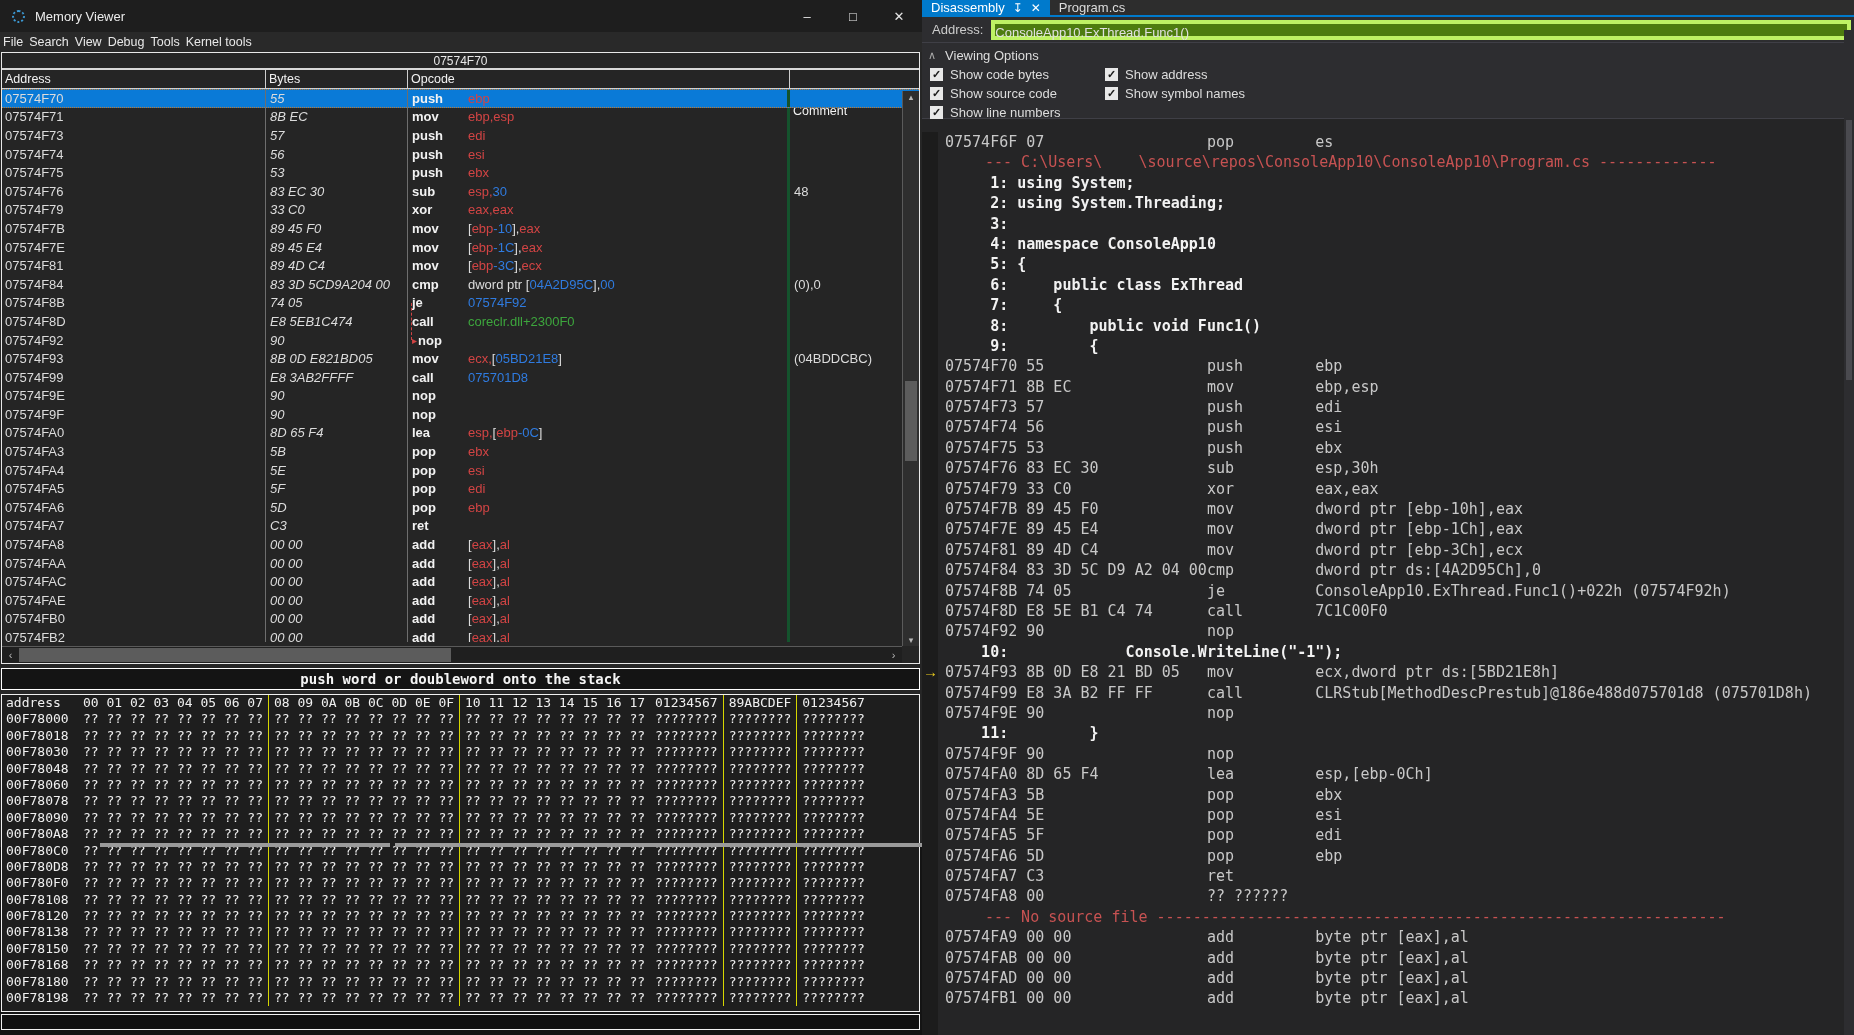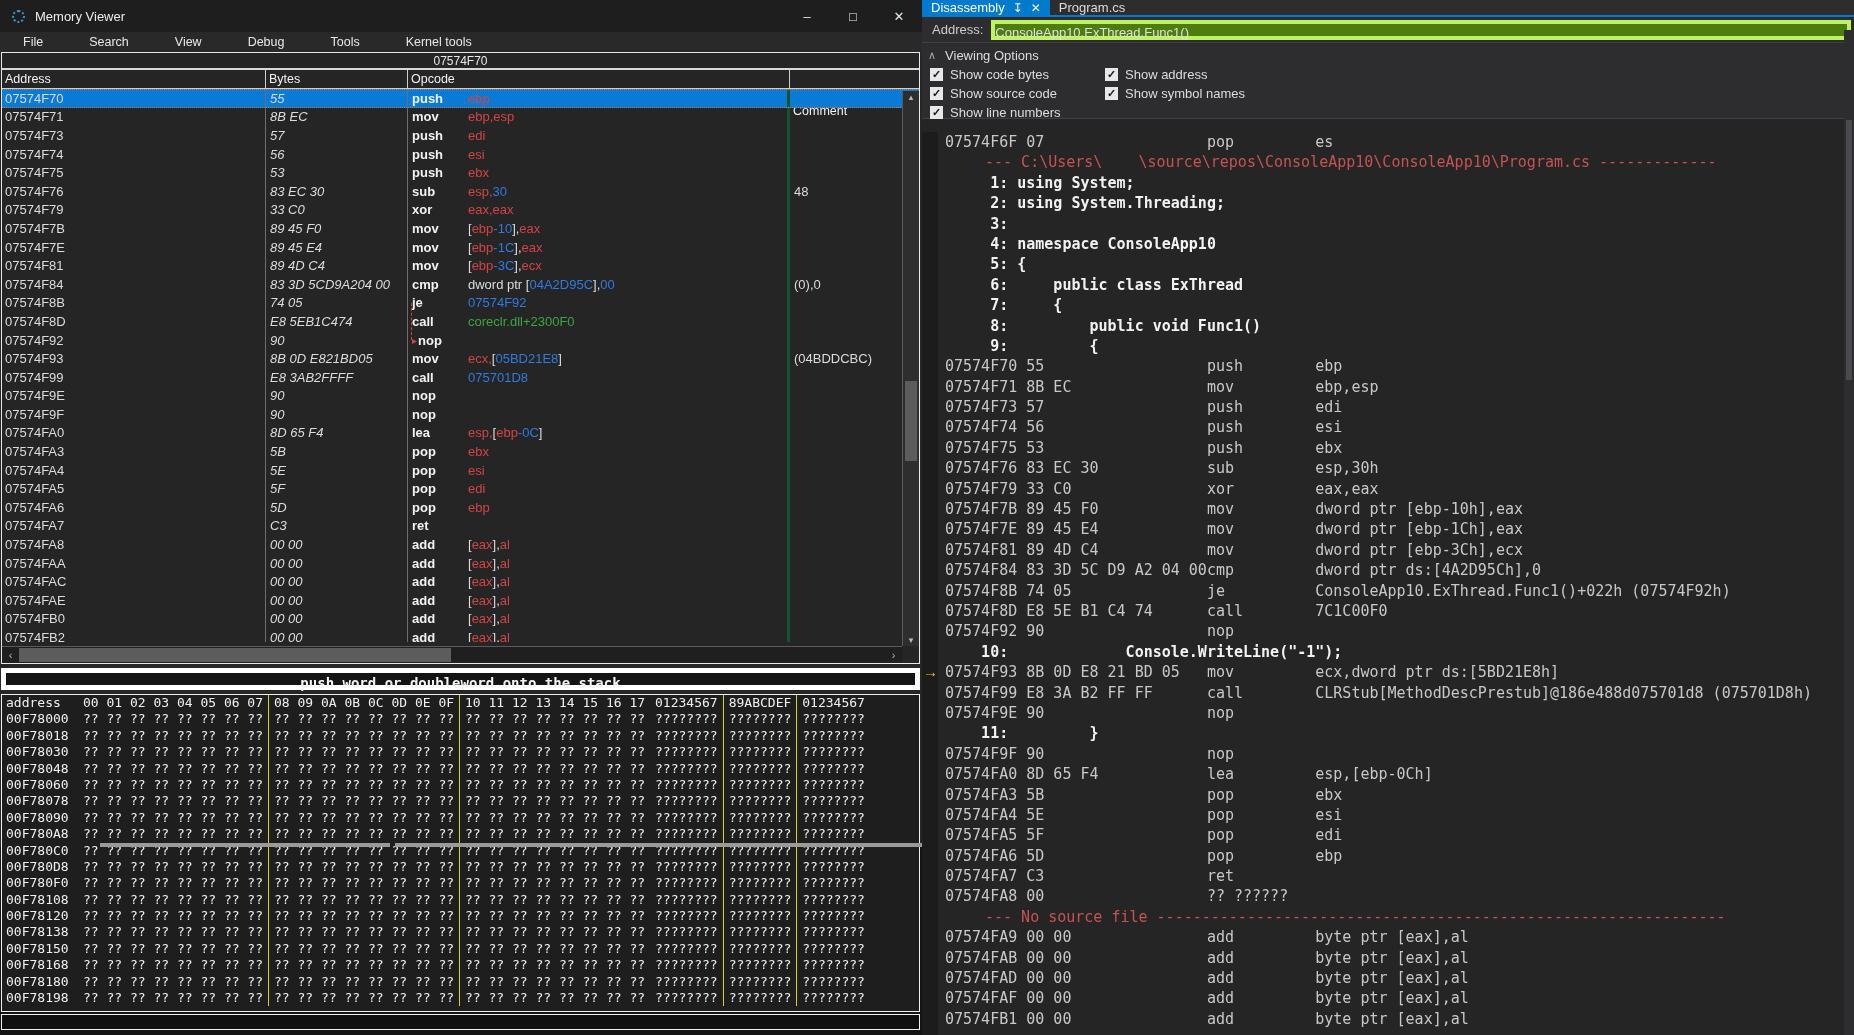--- a/index.html
+++ b/index.html
@@ -7,21 +7,21 @@
   body { position:relative; font-family:"Liberation Sans", sans-serif; }
 
   
   .lwin { position:absolute; left:0; top:0; width:922px; height:847px; background:#262626; }
   .titlebar { height:32px; background:#1E1E1E; display:flex; align-items:center; }
   .appicon { width:13px; height:13px; border:2px dotted var(--icon-blue); border-radius:50%; margin:0 10px 0 12px; }
   .wtitle { color:#ECECEC; font-size:13px; }
   .winbtns { margin-left:auto; display:flex; height:32px; }
   .wbtn { width:46px; height:32px; color:#E6E6E6; display:flex; align-items:center; justify-content:center; font-size:13px; }
   .menubar { height:20px; background:#292929; display:flex; align-items:center; }
-  .mitem { padding:0 23px; color:#E8E8E8; font-size:12.5px; }
+  .mitem { padding:0 3px; color:#E8E8E8; font-size:12.5px; }
 
   .dtable { position:absolute; left:1px; top:52px; width:919px; height:612px; border:1px solid #E8E8E8; background:#252525; }
   .dband { height:17px; line-height:17px; text-align:center; color:#E8E8E8; font-size:12px; border-bottom:2px solid #D8D8D8; }
   .dhdr { height:19px; display:flex; color:#F2F2F2; font-size:12.5px; line-height:19px; border-bottom:1px solid #CFCFCF; }
   .hc { border-right:1px solid #CFCFCF; padding-left:3px; }
   .drows { position:relative; height:553px; overflow:hidden; }
   .drow { height:18.6px; display:flex; align-items:center; font-size:13px; color:#DCDCDC; }
   .ca { width:264px; padding-left:3px; border-right:1px solid #6E6E6E; align-self:stretch; display:flex; align-items:center; }
   .cb { width:142px; padding-left:4px; border-right:1px solid #6E6E6E; align-self:stretch; display:flex; align-items:center;font-style:italic; }
   .co { width:382px; padding-left:4px; border-right:3px solid #14532d; align-self:stretch; display:flex; align-items:center; position:relative; }
@@ -33,21 +33,21 @@
   .jline { position:absolute; width:0; border-left:1px dashed var(--asm-red); left:409px; }
   .jarrow { color:var(--asm-red); font-size:10px; margin-right:1px; }
 
   .vscroll { position:absolute; right:0; top:38px; bottom:17px; width:17px; background:#2E2E2E; border-left:1px solid #5A5A5A; }
   .vthumb { position:absolute; left:2px; right:2px; top:290px; height:80px; background:#5C5C5C; }
   .sarrow { color:#B8B8B8; font-size:9px; width:100%; text-align:center; position:absolute; }
   .hscroll { position:absolute; left:0; right:17px; bottom:0; height:17px; background:#1F1F1F; border-top:1px solid #5A5A5A; display:flex; align-items:stretch; }
   .harrow { width:17px; color:#B8B8B8; font-size:11px; display:flex; align-items:center; justify-content:center; }
   .hthumb { width:432px; background:#5C5C5C; margin:1px 0; }
 
-  .statusbar { position:absolute; left:1px; top:668px; width:919px; height:22px; border:5px solid #ffffff; background:#141414; color:#F4F4F4; font:bold 14px "DejaVu Sans Mono", monospace; text-align:center; line-height:20px; }
+  .statusbar { position:absolute; left:1px; top:668px; width:919px; height:22px; border:1px solid #ffffff; background:#141414; color:#F4F4F4; font:bold 14px "DejaVu Sans Mono", monospace; text-align:center; line-height:20px; }
 
   .hexpane { position:absolute; left:1px; top:694px; width:919px; height:318px; border:1px solid #F0F0F0; background:#1E1E1E; color:#F0F0F0; font:13px "DejaVu Sans Mono", monospace; overflow:hidden; }
   .hexline { height:16.4px; line-height:16.4px; display:flex; white-space:pre; }
   .hxa { width:76px; padding-left:4px; }
   .hg { padding:0 5px; }
   .ys { border-left:1px solid var(--hex-yellow); }
   .protect { height:16.4px; line-height:16.4px; padding-left:4px; white-space:pre; }
 
   .botbar { position:absolute; left:1px; top:1014px; width:919px; height:16px; border:1px solid #F0F0F0; background:#101010; }
   .sliver { position:absolute; bottom:0; height:4px; background:#9A9A9A; }
@@ -544,19 +544,18 @@
       <div class="cline asm">07574FA3 5B                  pop         ebx</div>
       <div class="cline asm">07574FA4 5E                  pop         esi</div>
       <div class="cline asm">07574FA5 5F                  pop         edi</div>
       <div class="cline asm">07574FA6 5D                  pop         ebp</div>
       <div class="cline asm">07574FA7 C3                  ret         </div>
       <div class="cline asm">07574FA8 00                  ?? ??????   </div>
       <div class="cline sep">--- No source file ---------------------------------------------------------------</div>
       <div class="cline asm">07574FA9 00 00               add         byte ptr [eax],al</div>
       <div class="cline asm">07574FAB 00 00               add         byte ptr [eax],al</div>
       <div class="cline asm">07574FAD 00 00               add         byte ptr [eax],al</div>
-      <div class="cline asm">07574FAF 00 00               add         byte ptr [eax],al</div>
       <div class="cline asm">07574FB1 00 00               add         byte ptr [eax],al</div>
     </div>
   <div class="rscroll">
     <div class="rthumb"></div>
   </div>
 </div>
 
 </body></html>

